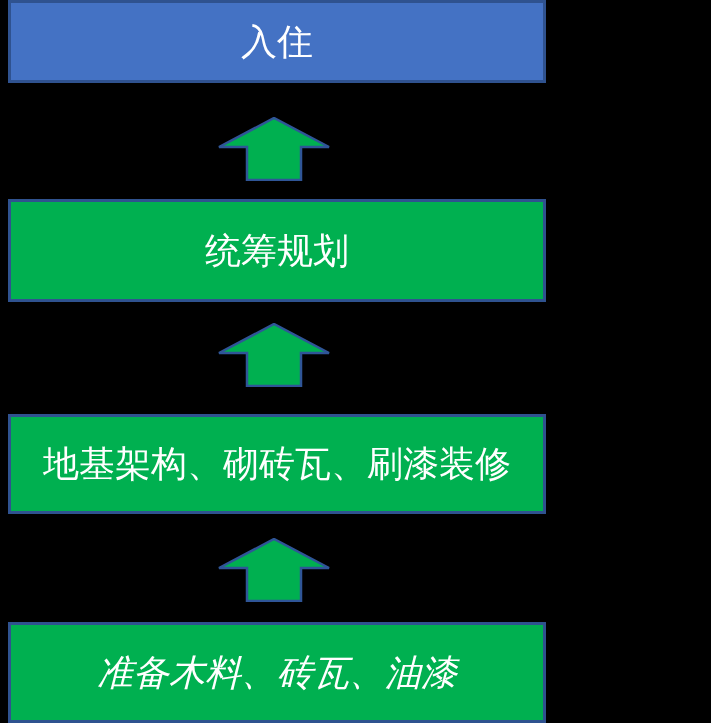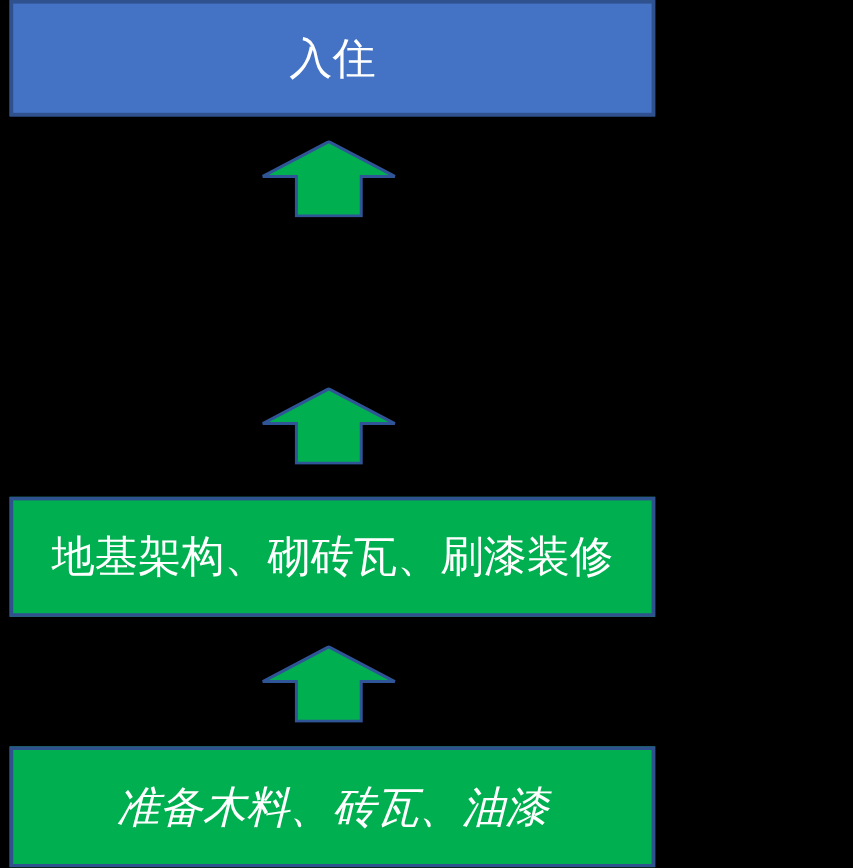--- a/index.html
+++ b/index.html
@@ -20,21 +20,21 @@
     display: flex;
     align-items: center;
     justify-content: center;
   }
   .step-label {
     color: #FFFFFF;
     font-size: 36px;
     line-height: 1.2;
     white-space: nowrap;
   }
-  .s1 { top: 0;     height: 97px;  }
+  .s1 { top: 0;     height: 83px;  }
   .s2 { top: 199px; height: 103px; }
   .s3 { top: 414px; height: 100px; }
   .s4 { top: 622px; height: 101px; font-style: italic; }
   .arrow {
     position: absolute;
     left: 218px;
     width: 112px;
     height: 64px;
   }
   .arrow polygon {
@@ -52,20 +52,23 @@
 <div class="canvas">
 
   <div class="step s1" style="background-color: rgb(68, 114, 196);">
     <span class="step-label">入住</span>
   </div>
 
   <svg class="arrow a1" viewBox="0 0 112 64" preserveAspectRatio="none">
     <polygon points="56,1 111,30 83,30 83,63 29,63 29,30 1,30" fill="#00B050"></polygon>
   </svg>
 
+  <div class="step s2" style="background-color: rgb(0, 176, 80);">
+    <span class="step-label">统筹规划</span>
+  </div>
 
   <svg class="arrow a2" viewBox="0 0 112 64" preserveAspectRatio="none">
     <polygon points="56,1 111,30 83,30 83,63 29,63 29,30 1,30" fill="#00B050"></polygon>
   </svg>
 
   <div class="step s3" style="background-color: rgb(0, 176, 80);">
     <span class="step-label">地基架构、砌砖瓦、刷漆装修</span>
   </div>
 
   <svg class="arrow a3" viewBox="0 0 112 64" preserveAspectRatio="none">

